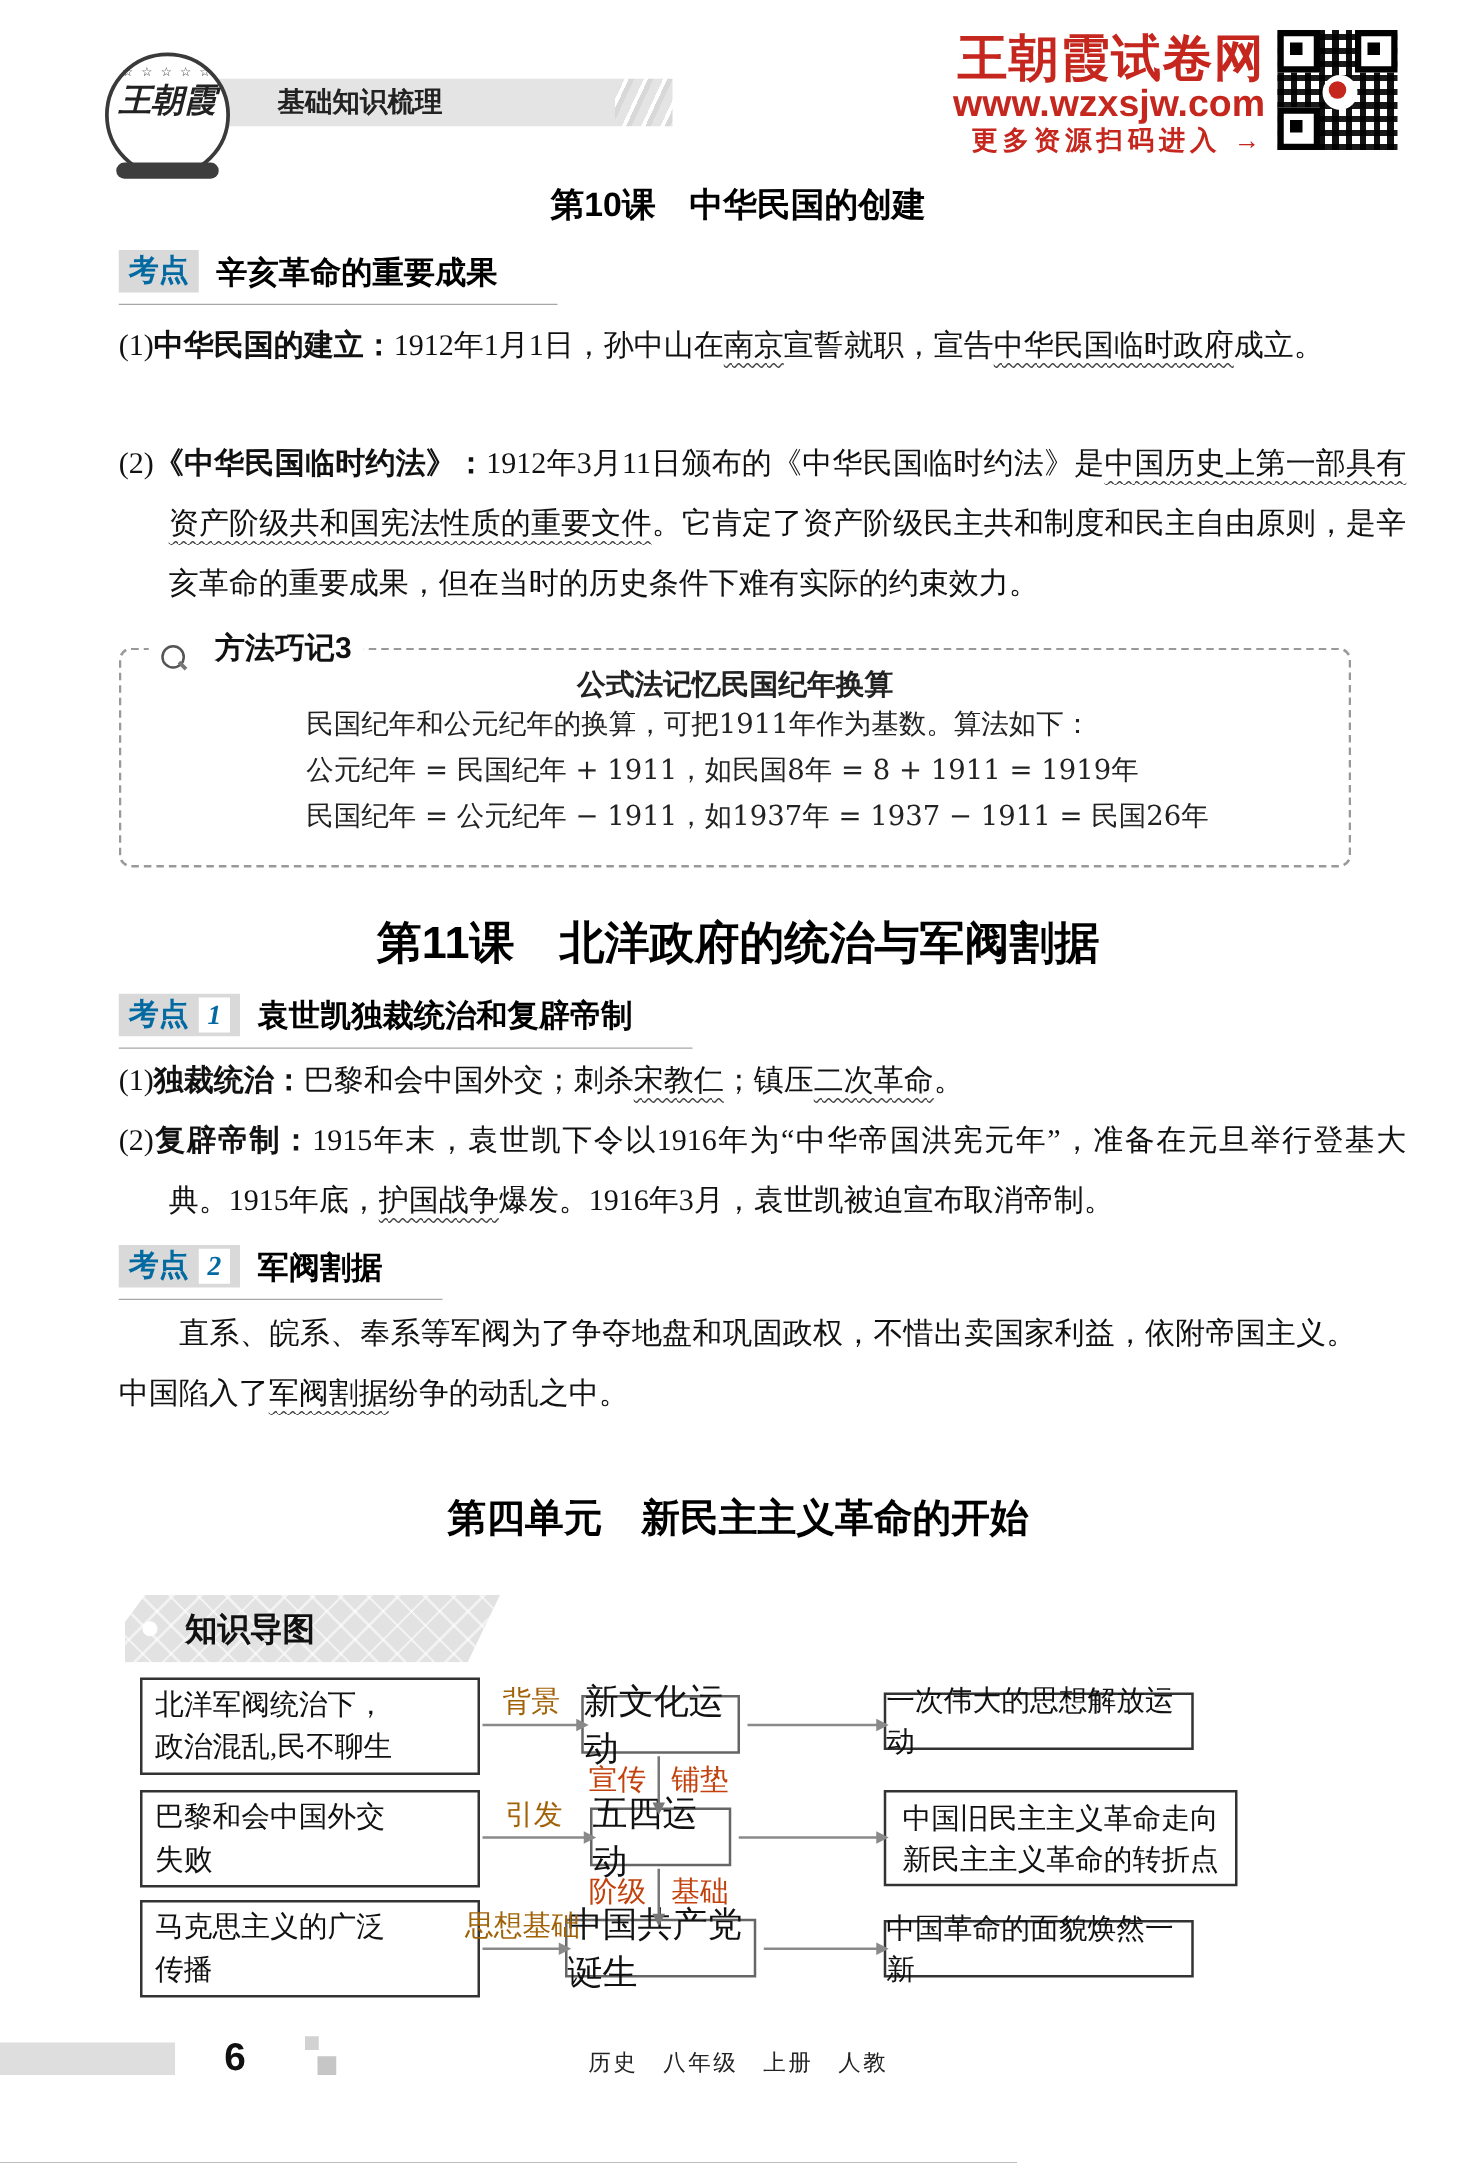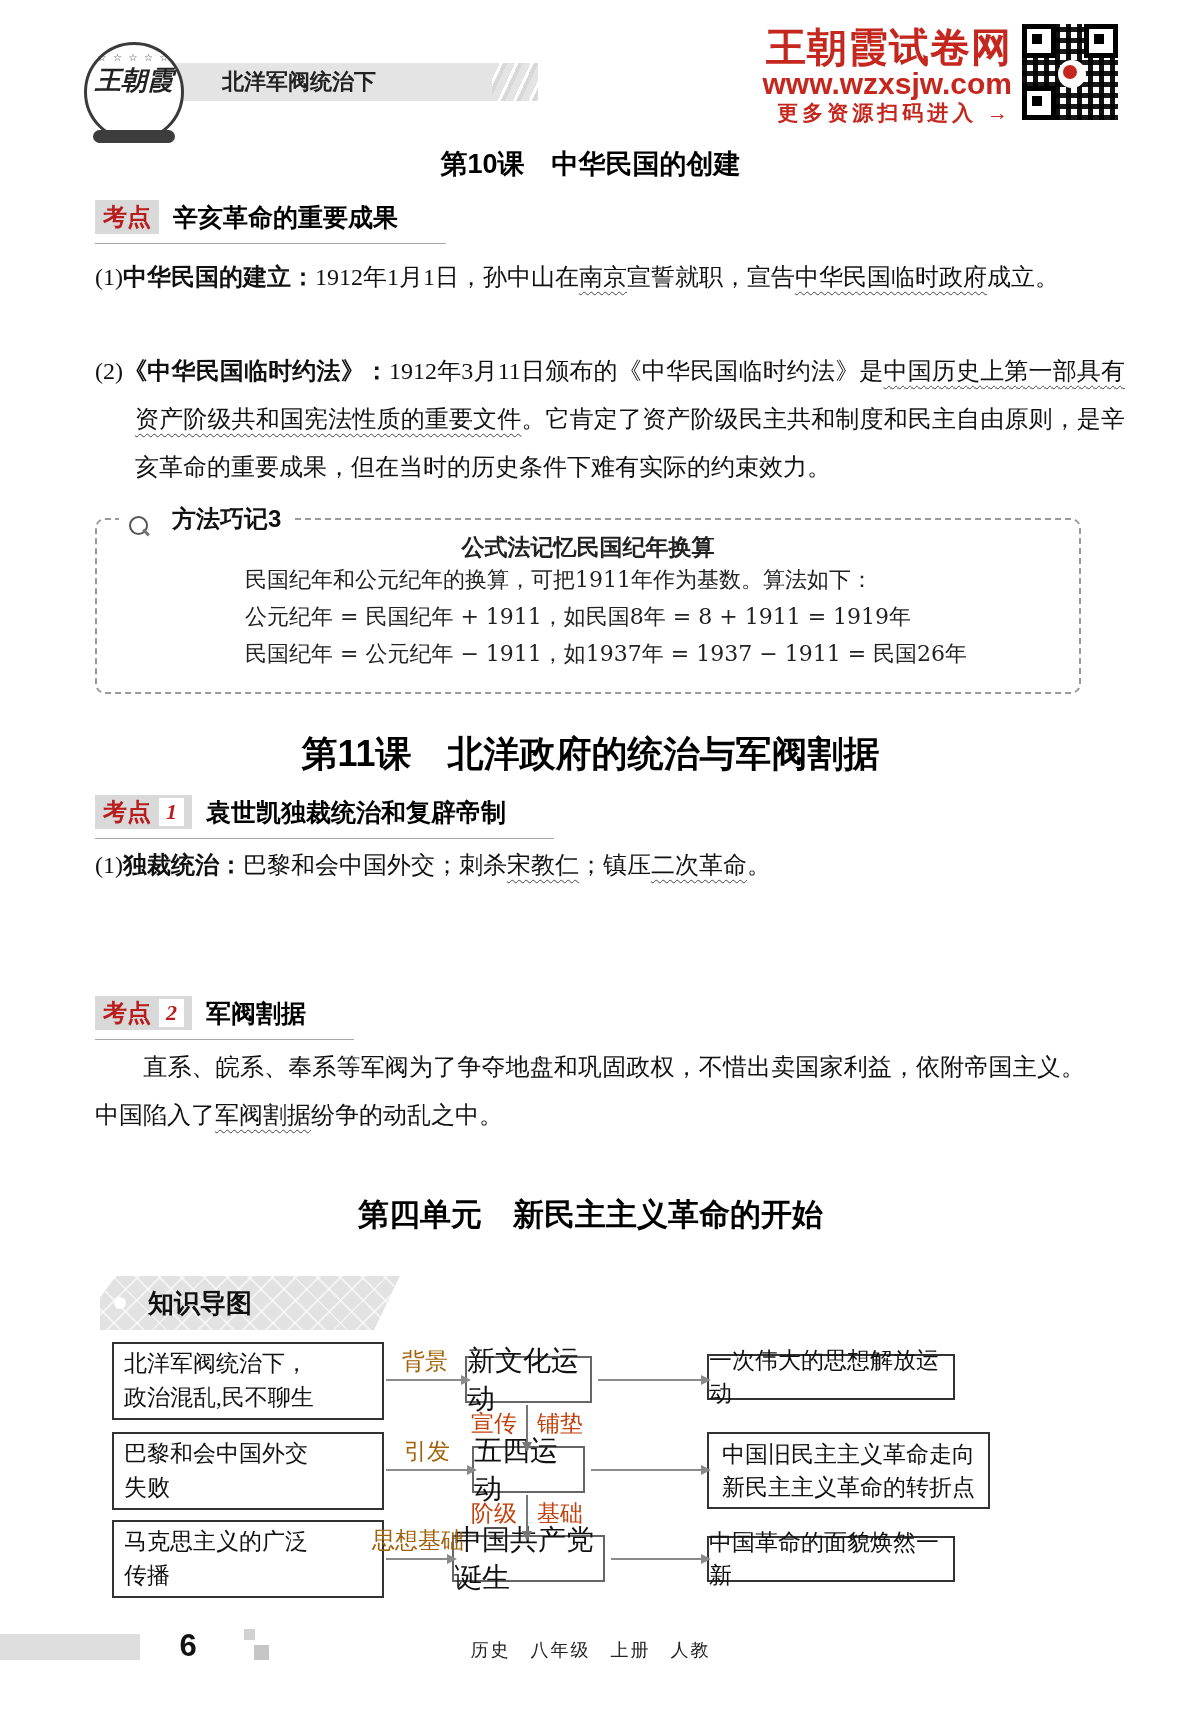--- a/index.html
+++ b/index.html
@@ -33,21 +33,21 @@
   .ctitle{position:absolute;left:0;width:1181px;text-align:center;
           font-family:"Liberation Sans",sans-serif;font-weight:700;color:#000;}
   .p{position:absolute;left:95px;width:990px;font:24px/48px "Liberation Serif",serif;text-align:justify;}
   .hang{padding-left:40px;text-indent:-40px;}
   .blabel{font-family:"Liberation Sans",sans-serif;font-weight:700;}
   .wavy{text-decoration:underline;text-decoration-style:wavy;text-decoration-color:#444;
         text-decoration-thickness:1px;text-underline-offset:6px;}
   .kd-row{position:absolute;left:95px;display:inline-flex;align-items:center;gap:14px;
           border-bottom:1px solid #a8a8a8;padding:0 48px 9px 0;}
   .kd-badge{background:#d9d9d9;display:inline-flex;align-items:center;
-            font:700 24px/34px "Liberation Sans",sans-serif;padding:0 8px;color:#b91c1c;}
+            font:700 24px/34px "Liberation Sans",sans-serif;padding:0 8px;color:#0369a1;}
   .kd-num{background:#fff;font:italic 700 22px/28px "Liberation Serif",serif;
           padding:0 7px;margin-left:8px;}
   .kd-head{font:700 25px "Liberation Sans",sans-serif;color:#000;}
   
   .tipbox{position:absolute;left:95px;top:518px;width:986px;height:176px;
           border:2px dashed #999;border-radius:10px;box-sizing:border-box;}
   .tip-label{position:absolute;top:-17px;left:22px;background:#fff;padding:0 10px;
              display:flex;align-items:flex-end;gap:24px;font:700 24px/32px "Liberation Sans",sans-serif;}
   .mag-icon{position:relative;width:15px;height:15px;border:2px solid #555;border-radius:50%;display:inline-block;}
   .mag-icon::after{content:"";position:absolute;left:11px;top:13px;width:8px;height:3px;
@@ -92,21 +92,21 @@
 <body>
 
 <div class="page">
 
   <div class="logo">
     <span class="logo-stars">☆ ☆ ☆ ☆ ☆</span>
     <span class="logo-name">王朝霞</span>
     <span class="logo-ribbon"></span>
   </div>
   <div class="top-banner">
-    <span>北洋军阀统治下</span>
+    <span>基础知识梳理</span>
   </div>
   <div class="brand">
     <div class="brand-name">王朝霞试卷网</div>
     <div class="brand-url">www.wzxsjw.com</div>
     <div class="brand-hint">更多资源扫码进入 →</div>
   </div>
   <div class="qr">
     <i class="tl"></i>
     <i class="tr"></i>
     <i class="bl"></i>
@@ -140,20 +140,21 @@
   <div class="kd-row" style="top:795px;">
     <span class="kd-badge">
         <span>考点</span>
         <span class="kd-num">1</span>
       </span>
     <span class="kd-head">袁世凯独裁统治和复辟帝制</span>
   </div>
 
   <div class="p hang" style="top:841px;"><span class="t">(1)</span><span class="blabel">独裁统治：</span><span class="t">巴黎和会中国外交；刺杀</span><span class="wavy">宋教仁</span><span class="t">；镇压</span><span class="wavy">二次革命</span><span class="t">。</span></div>
 
+  <div class="p hang" style="top:889px;"><span class="t">(2)</span><span class="blabel">复辟帝制：</span><span class="t">1915年末，袁世凯下令以1916年为“中华帝国洪宪元年”，准备在元旦举行登基大典。1915年底，</span><span class="wavy">护国战争</span><span class="t">爆发。1916年3月，袁世凯被迫宣布取消帝制。</span></div>
 
   <div class="kd-row" style="top:996px;">
     <span class="kd-badge">
         <span>考点</span>
         <span class="kd-num">2</span>
       </span>
     <span class="kd-head">军阀割据</span>
   </div>
 
   <div class="p" style="top:1043px;"><span class="t">　　直系、皖系、奉系等军阀为了争夺地盘和巩固政权，不惜出卖国家利益，依附帝国主义。中国陷入了</span><span class="wavy">军阀割据</span><span class="t">纷争的动乱之中。</span></div>

